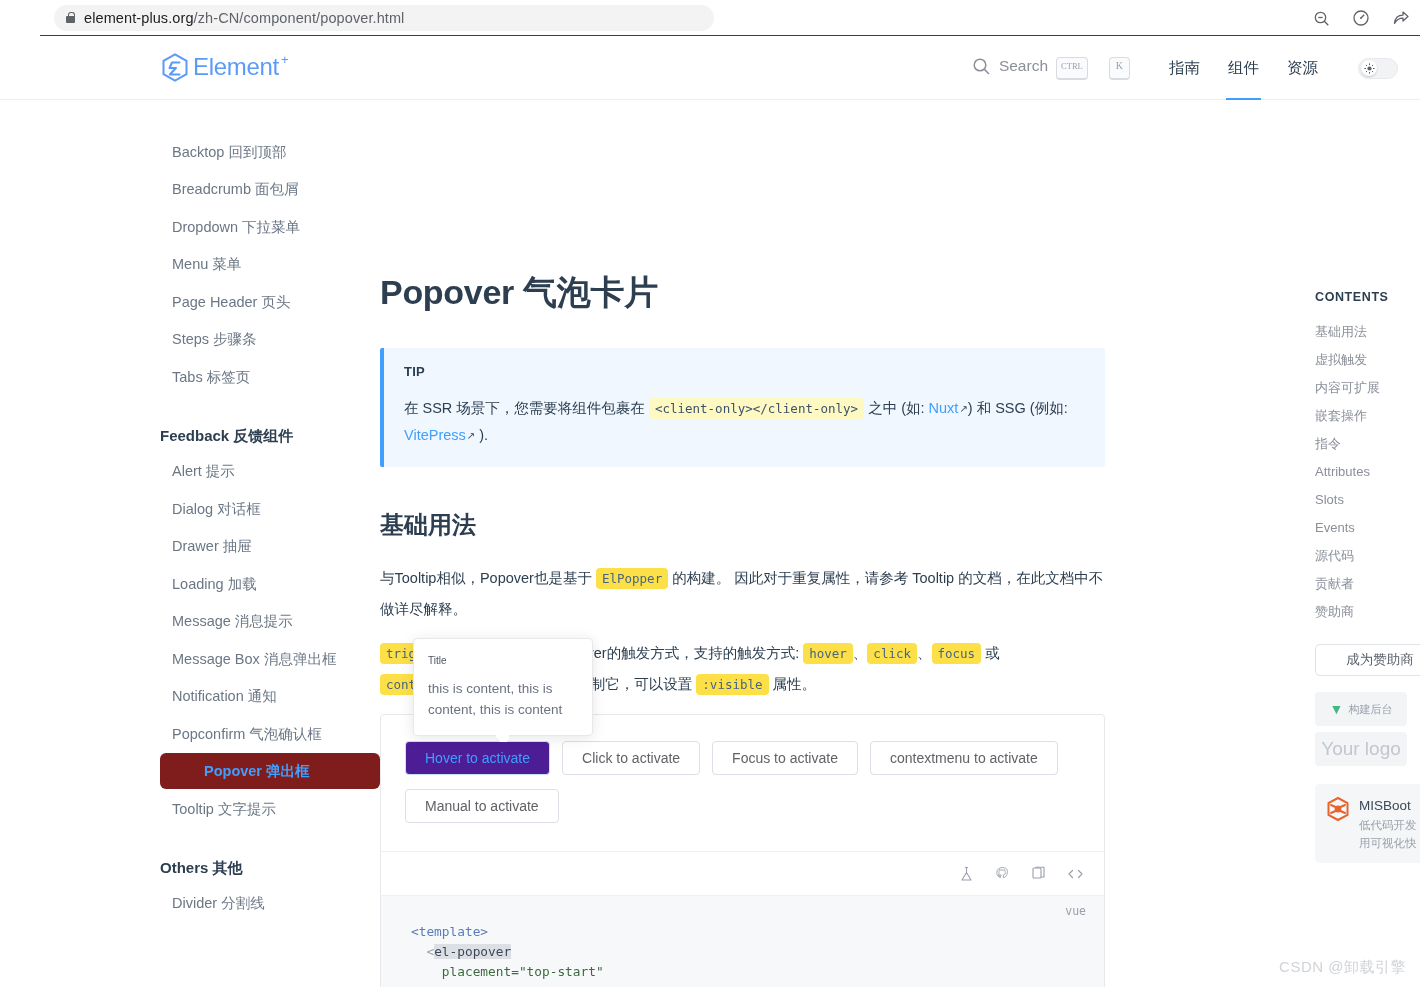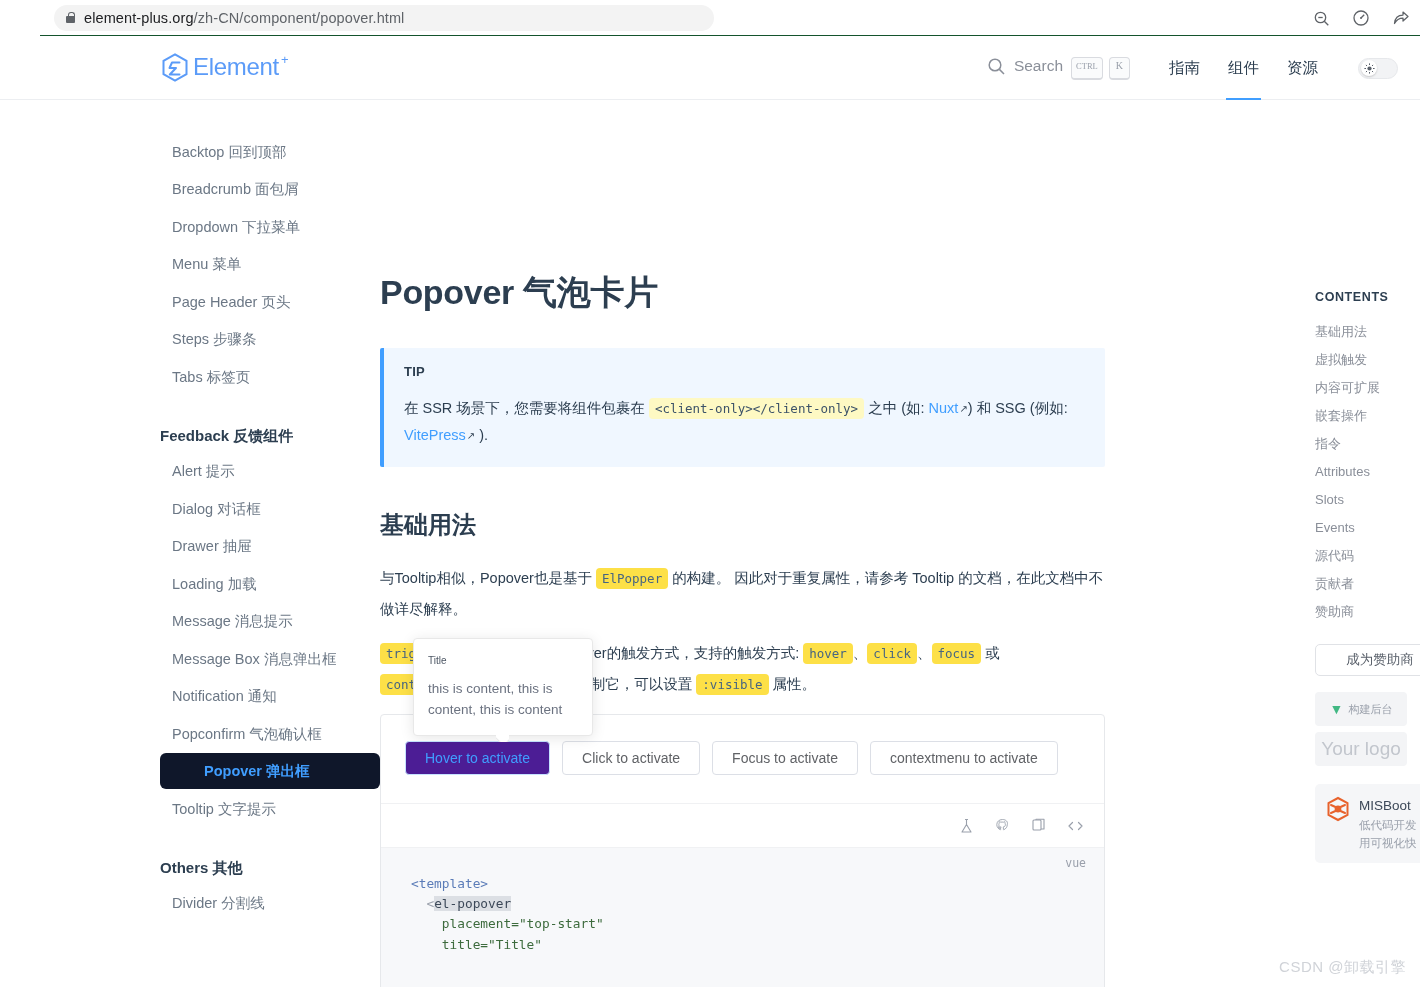--- a/index.html
+++ b/index.html
@@ -60,21 +60,21 @@
 
   .header-right {
     position: absolute; right: 0; top: 0; height: 64px;
     display: flex; align-items: center; gap: 0;
   }
   .search-box {
     display: flex; gap: 8px;
     color: #8a8f99; cursor: pointer; margin-right: 25px;
   }
   .search-label { font-size: 15.5px; color: #8a8f99; }
-  .kbd-group { display: flex; gap: 6px; }
+  .kbd-group { display: flex; gap: 21px; }
   .kbd {
     border: 1px solid #d9dbe0; border-bottom-width: 2px; border-radius: 4px;
     background: #fafbfc; color: #9aa0ab;
     font-size: 8.5px; line-height: 1;
     padding: 4px 4px 3px; min-width: 19px; text-align: center;
     font-family: "Liberation Serif", serif;
   }
   .kbd.k-letter { font-size: 10px; padding: 3px 6px 2px; }
   .nav-links { display: flex; align-items: center; gap: 0; height: 64px; }
   .nav-link {
@@ -103,21 +103,21 @@
   .page { display: flex; position: relative; }
   .sidebar {
     width: 380px; flex: 0 0 380px;
     padding-top: 32px; padding-left: 160px;
   }
   .side-item {
     font-size: 14.5px; color: #6b7785;
     padding: 8px 12px; border-radius: 6px;
     margin: 1.5px 0; cursor: pointer; line-height: 20px;
   }
-  .side-item.active { background: #0f172a; color: #409eff; font-weight: 600; padding-left: 44px; }
+  .side-item.active { background: #7f1d1d; color: #409eff; font-weight: 600; padding-left: 44px; }
   .side-group {
     font-size: 15px; font-weight: 700; color: #2c3e50;
     padding: 10px 0 6px; margin-top: 22px; margin-left: 0;
   }
   .side-group:first-child { margin-top: 0; }
 
   .content { flex: 1 1 auto; padding: 170px 0 0 0; min-width: 0; position: relative; }
   .content-inner { width: 725px; margin-left: 0; position: relative; }
 
   h1.page-title {
@@ -388,20 +388,23 @@
       </div>
 
       <div class="demo-card">
         <div class="demo-body">
           <div class="btn-row">
             <button class="el-btn hovered">Hover to activate</button>
             <button class="el-btn">Click to activate</button>
             <button class="el-btn">Focus to activate</button>
             <button class="el-btn">contextmenu to activate</button>
           </div>
+          <div class="btn-row second">
+            <button class="el-btn">Manual to activate</button>
+          </div>
         </div>
 
         <div class="demo-actions">
           <span>
             <svg width="15" height="16" viewBox="0 0 15 16">
                 <path d="M6 1.5 L9 1.5 M7.5 1.5 L7.5 6.5 L3 14 L12 14 L7.5 6.5" fill="none" stroke="#9aa0ab" stroke-width="1.1" stroke-linejoin="round"></path>
               </svg>
           </span>
           <span>
             <svg width="15" height="16" viewBox="0 0 15 16">

